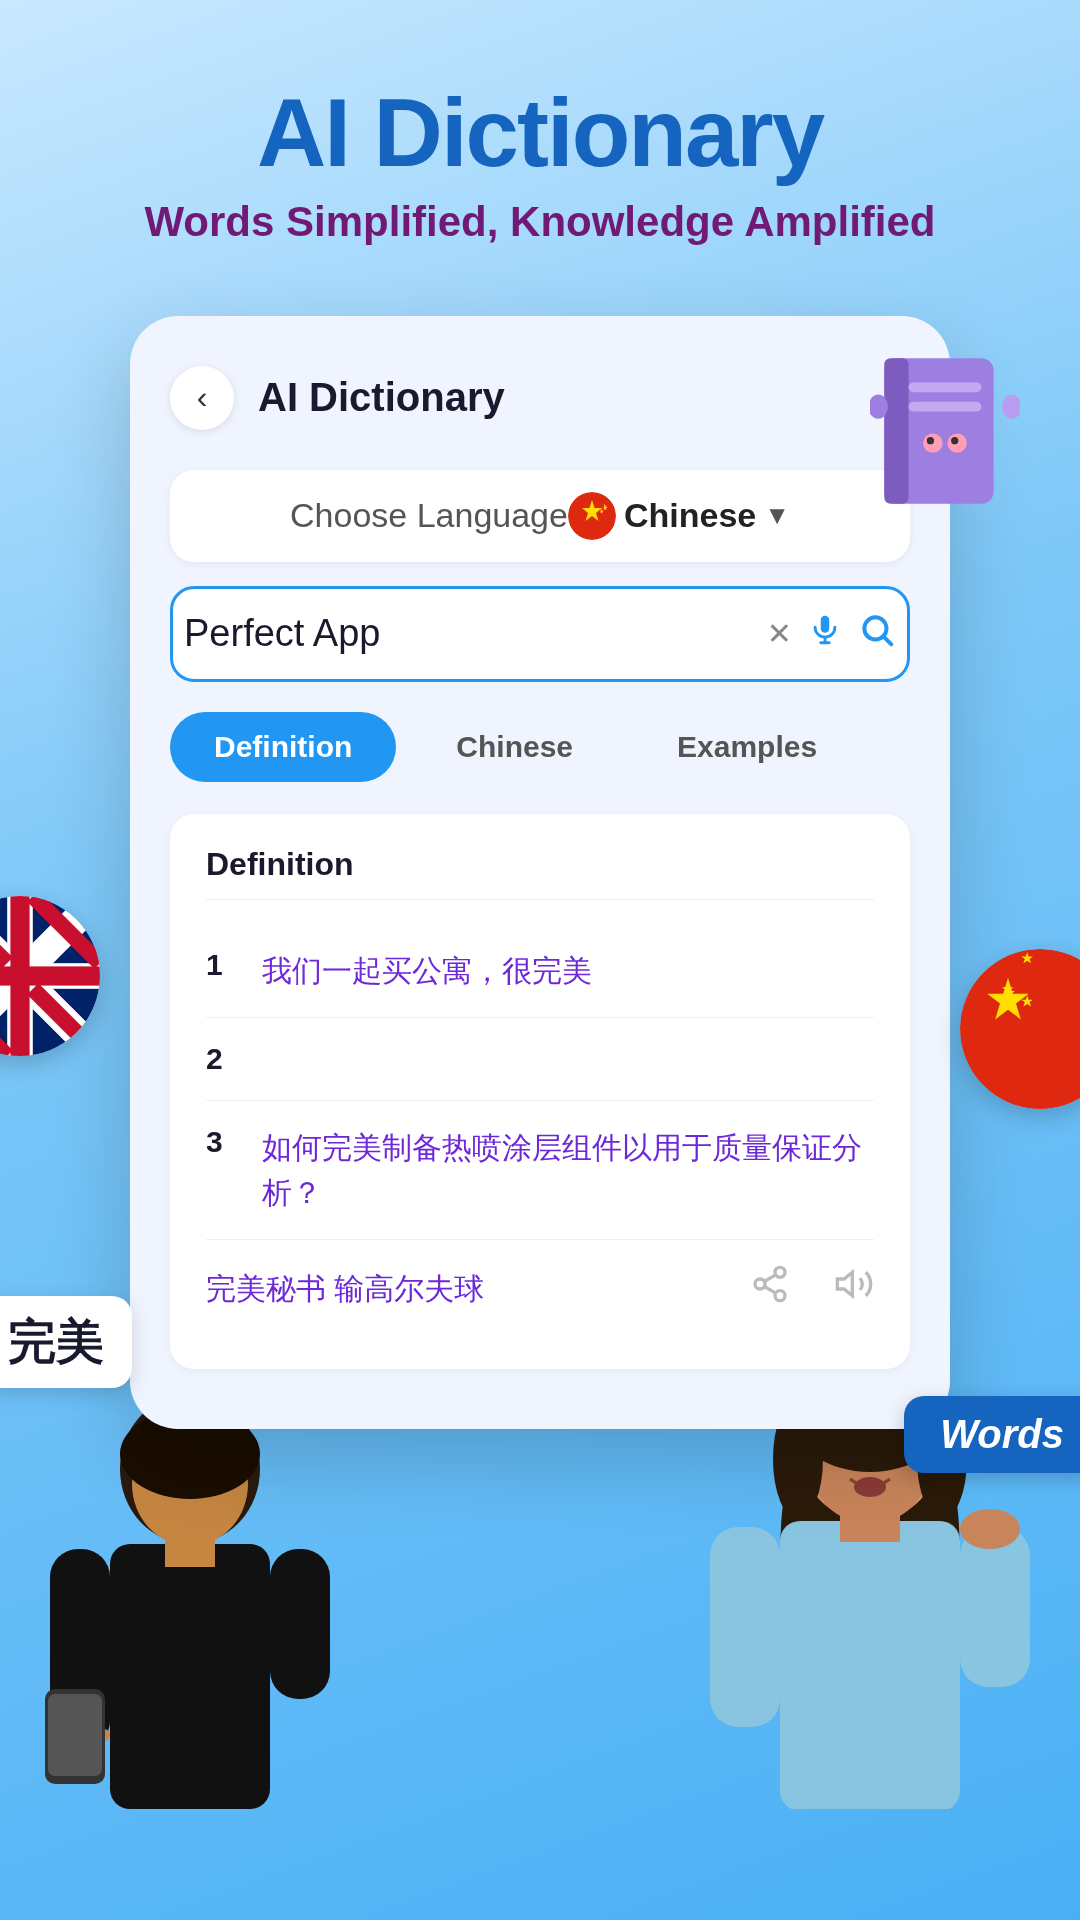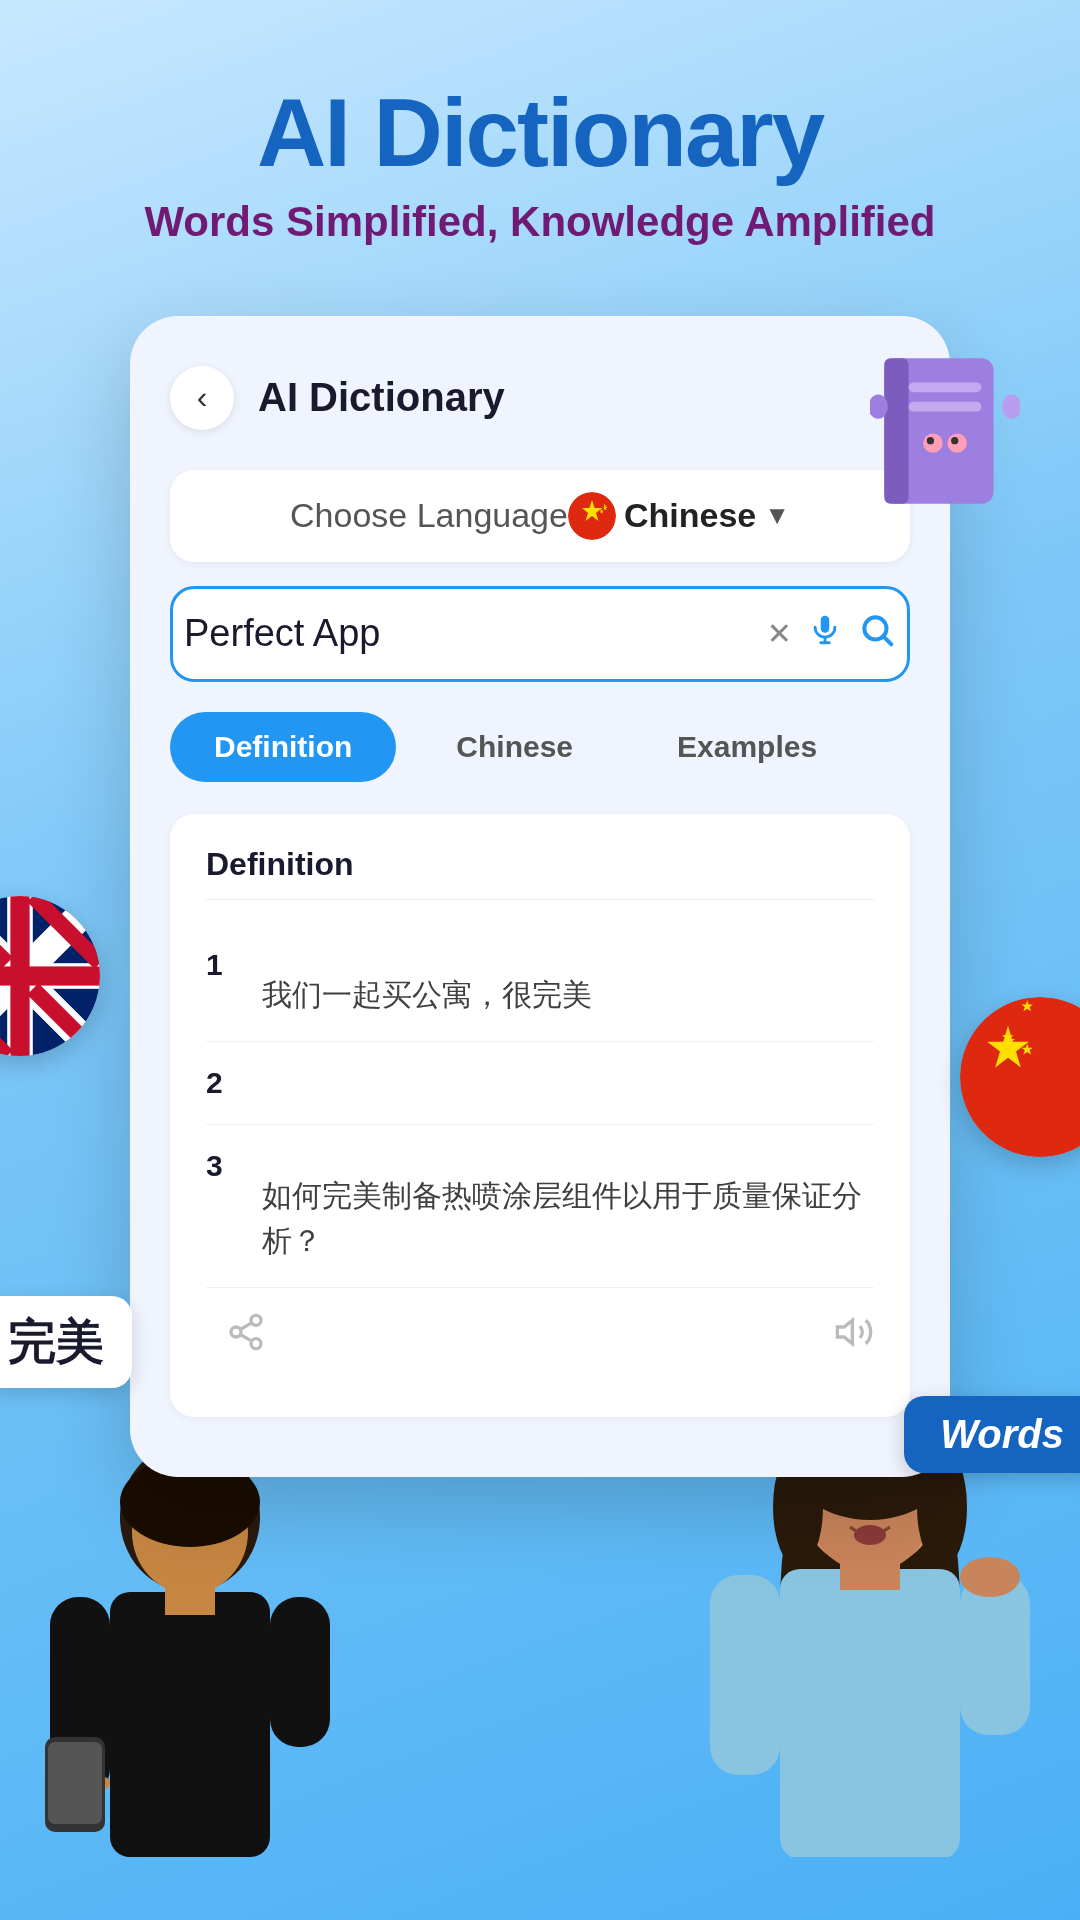--- a/index.html
+++ b/index.html
@@ -213,23 +213,22 @@
 
     .def-number {
       font-size: 30px;
       font-weight: 700;
       color: #1a1a2e;
       min-width: 32px;
     }
 
     .def-text {
       font-size: 30px;
-      color: #404040;
+      color: #6d28d9;
       line-height: 1.5;
-      margin-top: 24px;
     }
 
     
     .uk-flag {
       position: absolute;
       left: -60px;
       top: 580px;
       width: 160px;
       height: 160px;
       border-radius: 50%;
@@ -414,20 +413,21 @@
       <div class="definition-item">
         <span class="def-number">2</span>
       </div>
 
       <div class="definition-item">
         <span class="def-number">3</span>
         <span class="def-text">如何完美制备热喷涂层组件以用于质量保证分析？</span>
       </div>
 
       <div class="definition-item" style="align-items:center; justify-content:space-between;">
+        <span class="def-text" style="flex:1;">完美秘书                输高尔夫球</span>
 
         <span style="font-size:36px; color:#aaa; margin-left:20px;">
           <svg viewBox="0 0 24 24" width="40" height="40" fill="none" stroke="#bbb" stroke-width="2">
             <circle cx="18" cy="5" r="3"></circle>
             <circle cx="6" cy="12" r="3"></circle>
             <circle cx="18" cy="19" r="3"></circle>
             <line x1="8.59" y1="13.51" x2="15.42" y2="17.49"></line>
             <line x1="15.41" y1="6.51" x2="8.59" y2="10.49"></line>
           </svg>
         </span>

